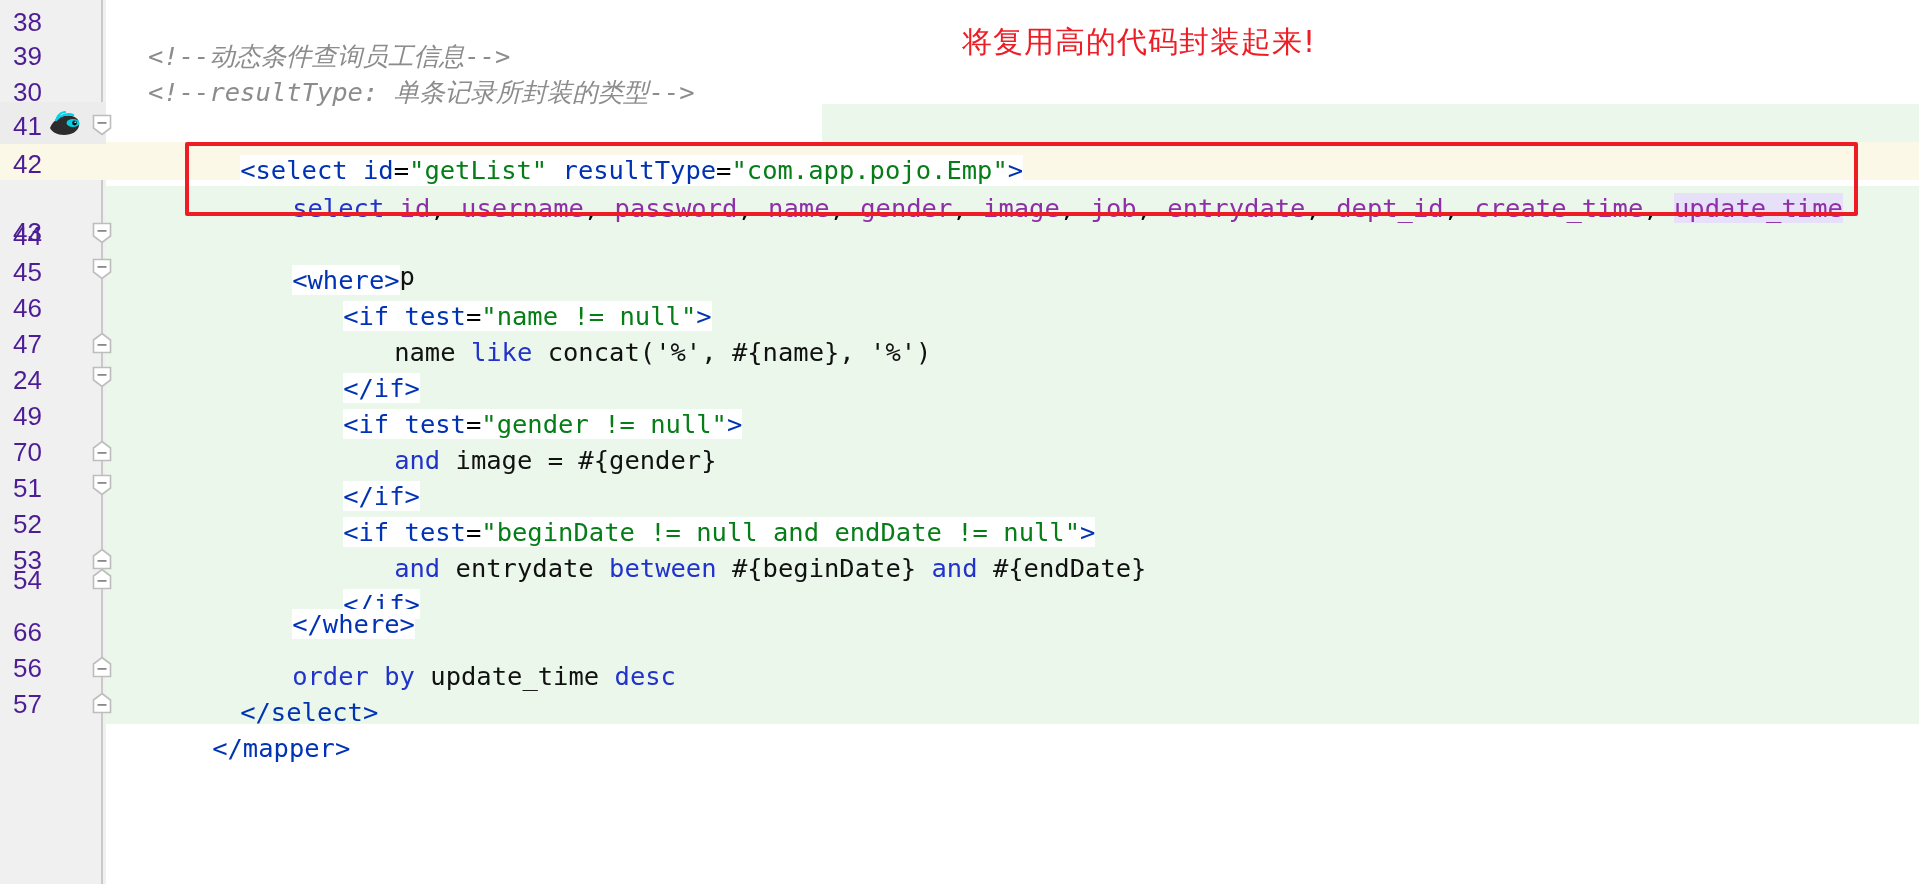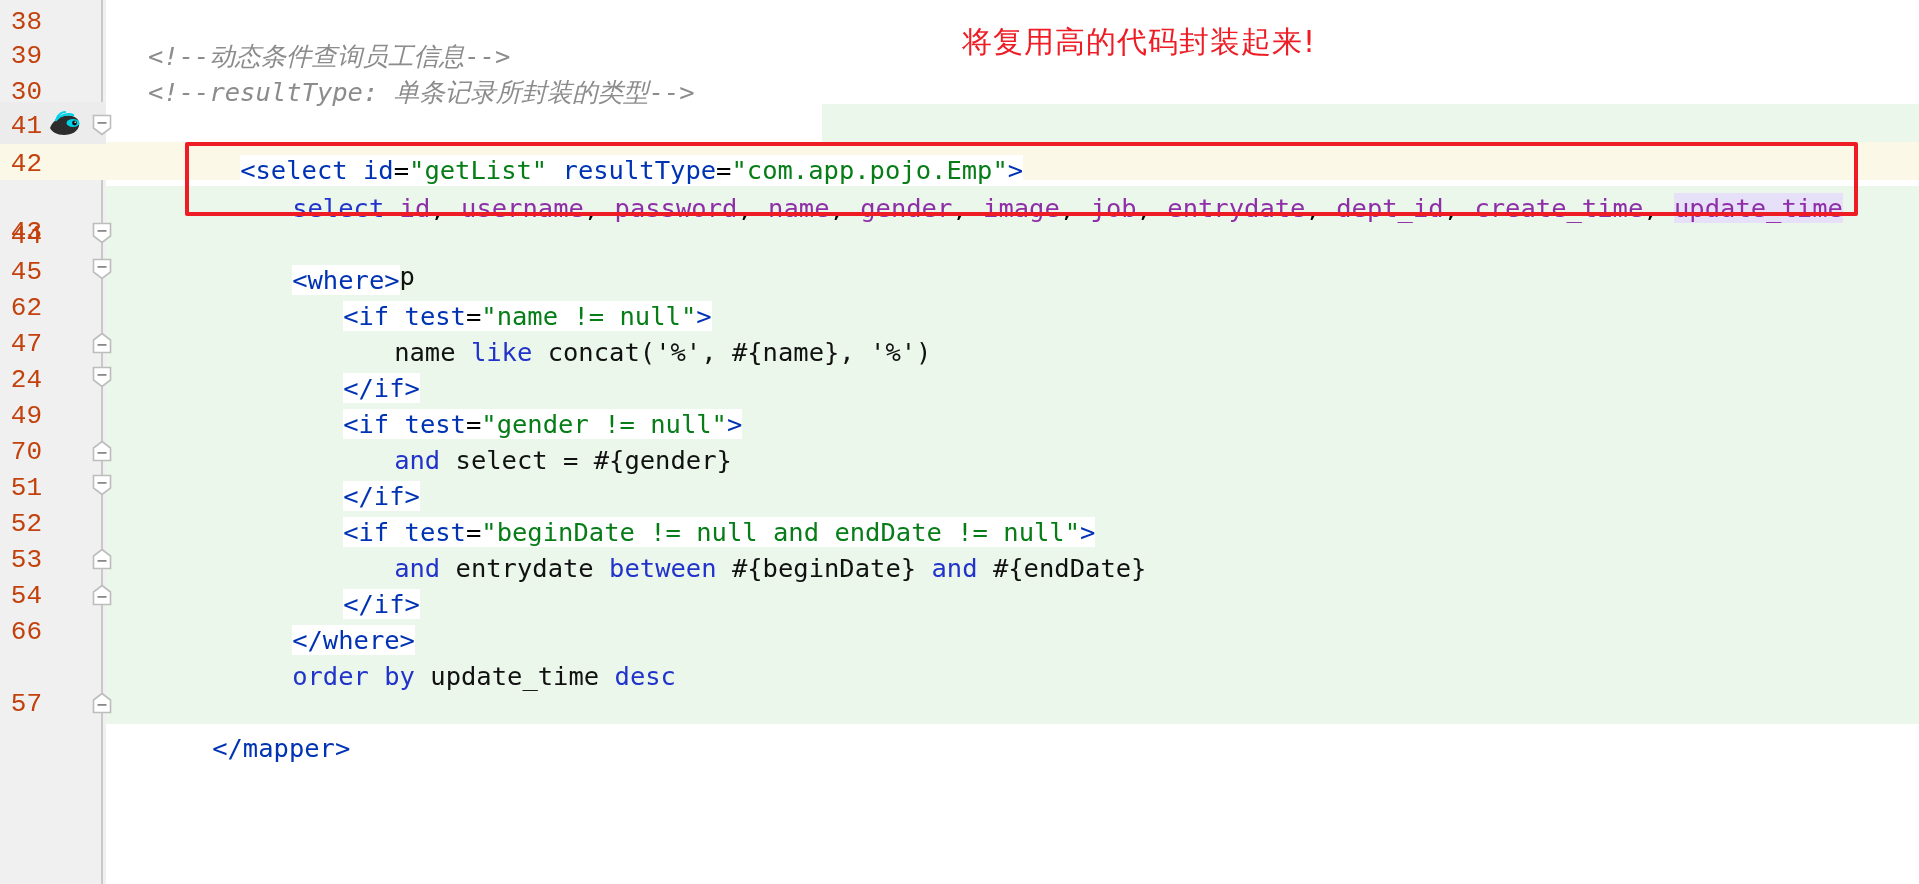--- a/index.html
+++ b/index.html
@@ -28,22 +28,22 @@
   }
 
   
   .row {
     position: absolute; left: 0; width: 1919px; height: 44px;
     display: flex; align-items: center;
   }
   .lineno {
     position: absolute; left: 0; width: 42px;
     text-align: right;
-    font-family: Liberation Mono, monospace;
-    font-size: 26px; color: #c2410c; line-height: 44px;
+    font-family: Liberation Sans, sans-serif;
+    font-size: 26px; color: #4c1d95; line-height: 44px;
   }
   .row-bg-gutter {
     position: absolute; left: 0; width: 106px; height: 44px;
   }
   .code {
     position: absolute; left: 110px; top: 0;
     height: 44px; line-height: 44px;
     font-family: "DejaVu Sans Mono", "Liberation Mono", monospace;
     font-size: 25.5px;
     white-space: pre;
@@ -189,21 +189,21 @@
         <path d="M1.5 1.5 H18.5 V14 L10 20.5 L1.5 14 Z" fill="#ffffff" stroke="#bdbdbd" stroke-width="1.6"></path>
         <rect x="5.5" y="8" width="9" height="1.8" fill="#8a8a8a"></rect>
       </svg>
     </div>
     <div class="code" style="left:251px;">
       <span class="tagbg"><span class="t-tag">&lt;if</span><span class="t-attr"> test</span><span class="t-punct">=</span><span class="t-attrval">"name != null"</span><span class="t-tag">&gt;</span></span>
     </div>
   </div>
 
   <div class="row" style="top:286px;">
-    <div class="lineno">62</div>
+    <div class="lineno">46</div>
     <div class="code" style="left:302px;">
       <span class="t-plain">name</span><span class="t-kw"> like</span><span class="t-plain"> concat('%', #{name}, '%')</span>
     </div>
   </div>
 
   <div class="row" style="top:322px;">
     <div class="lineno">47</div>
     <div class="fold" style="left:92px; top:10px;">
       <svg width="20" height="22" viewBox="0 0 20 22">
         <path d="M10 1.5 L18.5 8 V20.5 H1.5 V8 Z" fill="#ffffff" stroke="#bdbdbd" stroke-width="1.6"></path>
@@ -224,21 +224,21 @@
       </svg>
     </div>
     <div class="code" style="left:251px;">
       <span class="tagbg"><span class="t-tag">&lt;if</span><span class="t-attr"> test</span><span class="t-punct">=</span><span class="t-attrval">"gender != null"</span><span class="t-tag">&gt;</span></span>
     </div>
   </div>
 
   <div class="row" style="top:394px;">
     <div class="lineno">49</div>
     <div class="code" style="left:302px;">
-      <span class="t-kw">and</span><span class="t-plain"> select = #{gender}</span>
+      <span class="t-kw">and</span><span class="t-plain"> image = #{gender}</span>
     </div>
   </div>
 
   <div class="row" style="top:430px;">
     <div class="lineno">70</div>
     <div class="fold" style="left:92px; top:10px;">
       <svg width="20" height="22" viewBox="0 0 20 22">
         <path d="M10 1.5 L18.5 8 V20.5 H1.5 V8 Z" fill="#ffffff" stroke="#bdbdbd" stroke-width="1.6"></path>
         <rect x="5.5" y="12" width="9" height="1.8" fill="#8a8a8a"></rect>
       </svg>
@@ -274,40 +274,52 @@
       <svg width="20" height="22" viewBox="0 0 20 22">
         <path d="M10 1.5 L18.5 8 V20.5 H1.5 V8 Z" fill="#ffffff" stroke="#bdbdbd" stroke-width="1.6"></path>
         <rect x="5.5" y="12" width="9" height="1.8" fill="#8a8a8a"></rect>
       </svg>
     </div>
     <div class="code" style="left:251px;">
       <span class="tagbg t-tag">&lt;/if&gt;</span>
     </div>
   </div>
 
-  <div class="row" style="top:574px;padding-left:40px;">
+  <div class="row" style="top:558px;padding-left:40px;">
     <div class="lineno">54</div>
     <div class="fold" style="left:92px; top:10px;">
       <svg width="20" height="22" viewBox="0 0 20 22">
         <path d="M10 1.5 L18.5 8 V20.5 H1.5 V8 Z" fill="#ffffff" stroke="#bdbdbd" stroke-width="1.6"></path>
         <rect x="5.5" y="12" width="9" height="1.8" fill="#8a8a8a"></rect>
       </svg>
     </div>
     <div class="code" style="left:200px;">
       <span class="tagbg t-tag">&lt;/where&gt;</span>
     </div>
   </div>
 
   <div class="row" style="top:610px;">
     <div class="lineno">66</div>
     <div class="code" style="left:200px;">
       <span class="t-kw">order</span><span class="t-kw"> by</span><span class="t-plain"> update_time</span><span class="t-kw"> desc</span>
     </div>
   </div>
 
+  <div class="row" style="top:646px;">
+    <div class="lineno">56</div>
+    <div class="fold" style="left:92px; top:10px;">
+      <svg width="20" height="22" viewBox="0 0 20 22">
+        <path d="M10 1.5 L18.5 8 V20.5 H1.5 V8 Z" fill="#ffffff" stroke="#bdbdbd" stroke-width="1.6"></path>
+        <rect x="5.5" y="12" width="9" height="1.8" fill="#8a8a8a"></rect>
+      </svg>
+    </div>
+    <div class="code" style="left:148px;">
+      <span class="t-tag">&lt;/select&gt;</span>
+    </div>
+  </div>
 
   <div class="row" style="top:682px;">
     <div class="lineno">57</div>
     <div class="fold" style="left:92px; top:10px;">
       <svg width="20" height="22" viewBox="0 0 20 22">
         <path d="M10 1.5 L18.5 8 V20.5 H1.5 V8 Z" fill="#ffffff" stroke="#bdbdbd" stroke-width="1.6"></path>
         <rect x="5.5" y="12" width="9" height="1.8" fill="#8a8a8a"></rect>
       </svg>
     </div>
     <div class="code" style="left:120px;">

